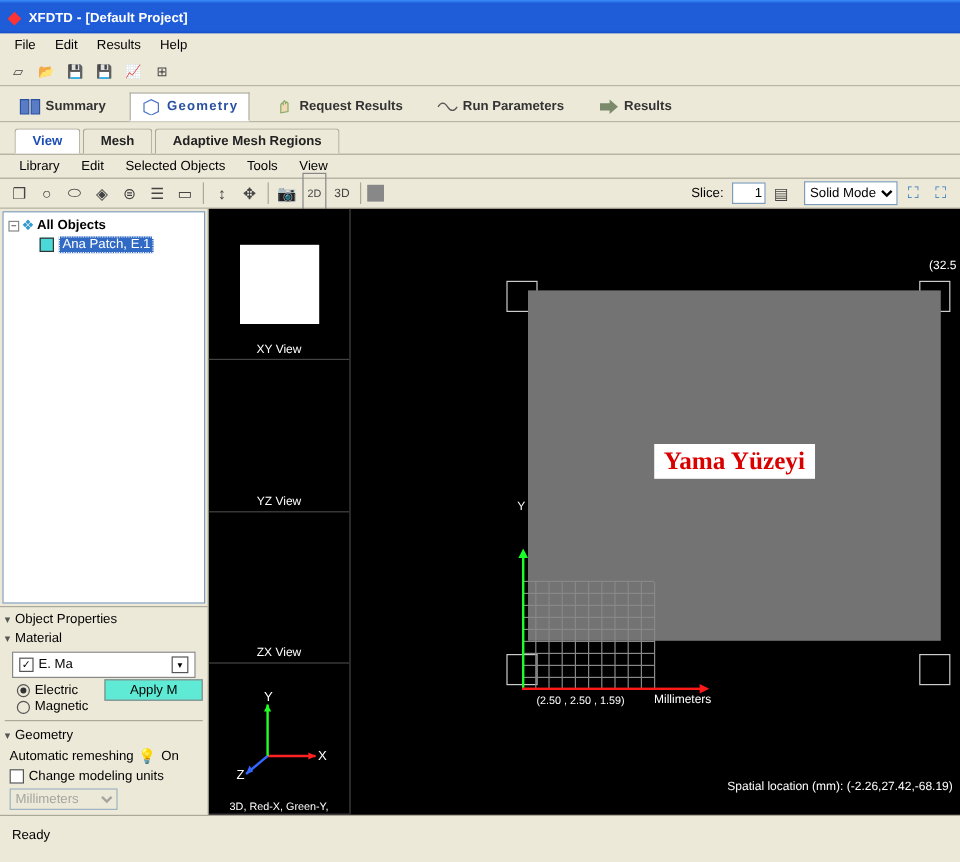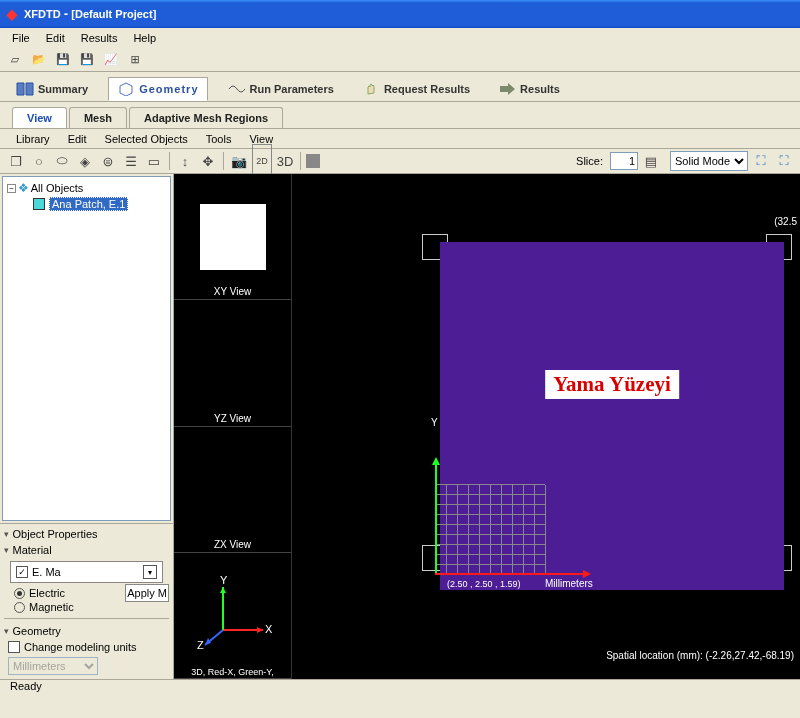--- a/index.html
+++ b/index.html
@@ -35,35 +35,35 @@
 .edit-toolbar input.slice-num { width: 28px; height: 18px; border: 1px solid #7f9db9; background: #fff; text-align: right; padding-right: 2px; }
 .edit-toolbar select { height: 20px; border: 1px solid #7f9db9; background: #fff; font-size: 11px; margin-left: 6px; }
 
 .workspace { display: flex; height: 505px; background: #ece9d8; }
 
 .left-panel { width: 174px; border-right: 1px solid #aca899; display: flex; flex-direction: column; }
 .tree-area { flex: 1; background: #fff; border: 1px solid #7f9db9; margin: 2px; padding: 4px; overflow: auto; }
 .tree-root { display: flex; align-items: center; gap: 2px; }
 .tree-root .expander { width: 9px; height: 9px; border: 1px solid #888; font-size: 8px; line-height: 7px; text-align: center; }
 .tree-root .folder-icon { color: #39c; font-size: 12px; }
-.tree-root .label { font-weight: normal; text-align: center; }
+.tree-root .label { font-weight: bold; text-align: center; }
 .tree-child { margin-left: 26px; margin-top: 2px; display: flex; align-items: center; gap: 4px; }
 .tree-child .sq { width: 12px; height: 12px; border: 1px solid #333; background: #4bd8d8; }
 .tree-child .label.sel { background: #316ac5; color: #fff; border: 1px dotted #fff; padding: 0 2px; }
 
 .props { border-top: 1px solid #aca899; padding: 2px 4px; }
 .props .section-title { display: flex; align-items: center; gap: 4px; padding: 2px 0; }
 .props .twisty { color: #555; font-size: 9px; }
 .props .mat-box { border: 1px solid #888; background: #fff; padding: 3px 5px; margin: 3px 6px; display: flex; align-items: center; gap: 4px; }
 .props .mat-box .chk { width: 12px; height: 12px; border: 1px solid #555; background: #fff; display: inline-flex; align-items: center; justify-content: center; font-size: 9px; }
 .props .mat-box .dd { width: 14px; height: 14px; border: 1px solid #555; margin-left: auto; display: flex; align-items: center; justify-content: center; font-size: 8px; }
 .props .radio-row { display: flex; align-items: center; gap: 4px; padding: 1px 10px; }
 .props .radio { width: 11px; height: 11px; border: 1px solid #555; border-radius: 50%; display: inline-flex; align-items: center; justify-content: center; }
 .props .radio .dot { width: 5px; height: 5px; background: #333; border-radius: 50%; }
-.props .apply-btn { float: right; padding: 2px 1px; border: 1px solid #888; background: #ffffff; margin-top: -30px; }
+.props .apply-btn { float: right; padding: 2px 20px; border: 1px solid #888; background: #5eead4; margin-top: -30px; }
 .props .divider { border-top: 1px solid #aca899; margin: 4px 0; }
 .props .remesh-row { display: flex; align-items: center; gap: 4px; padding: 2px 4px; }
 .props .bulb { color: #e6c100; font-size: 12px; }
 .props .chk-row { display: flex; align-items: center; gap: 4px; padding: 2px 4px; }
 .props .chk-row .chk { width: 12px; height: 12px; border: 1px solid #555; background: #fff; }
 .props select.units { height: 18px; border: 1px solid #7f9db9; background: #ece9d8; color: #888; font-size: 11px; width: 90px; margin: 2px 4px; }
 
 .thumb-col { width: 118px; background: #000; display: flex; flex-direction: column; border-right: 1px solid #333; }
 .thumb-panel { flex: 1; display: flex; flex-direction: column; align-items: center; justify-content: center; border-bottom: 1px solid #444; position: relative; }
 .thumb-panel .thumb-label { position: absolute; bottom: 2px; color: #fff; font-size: 10px; }
@@ -74,37 +74,37 @@
 
 .viewport { flex: 1; background: #000; position: relative; overflow: hidden; }
 .viewport .bracket { position: absolute; width: 26px; height: 26px; border: 1px solid #ccc; }
 .br-tl { top: 60px; left: 130px; border-right: none; border-bottom: none; }
 .br-tr { top: 60px; right: 8px; border-left: none; border-bottom: none; }
 .br-bl { bottom: 108px; left: 130px; border-right: none; border-top: none; }
 .br-br { bottom: 108px; right: 8px; border-left: none; border-top: none; }
 .viewport .coord-tr { position: absolute; top: 42px; right: 3px; color: #fff; font-size: 10px; }
 .viewport .status-br { position: absolute; bottom: 18px; right: 6px; color: #fff; font-size: 10px; margin-left: 13px; }
 
-.main-white { position: absolute; left: 148px; top: 68px; right: 16px; height: 348px; background: #4c1d95; }
+.main-white { position: absolute; left: 148px; top: 68px; right: 16px; height: 292px; background: #737373; }
 .main-white .red-label { position: absolute; top: 128px; left: 50%; transform: translateX(-50%); color: #d90000; font-family: "Times New Roman", serif; font-size: 21px; font-weight: bold; background: #fff; padding: 2px 8px; }
 
 .axes-main { position: absolute; left: 115px; bottom: 104px; width: 180px; height: 140px; }
 .axes-main .grid { position: absolute; left: 28px; bottom: 0; width: 110px; height: 90px; }
 .axes-main .grid .v, .axes-main .grid .h { position: absolute; background: #888; }
 .axes-main .grid .v { width: 1px; height: 90px; top: 0; }
 .axes-main .grid .h { height: 1px; width: 110px; left: 0; }
 .axes-main .y-arrow { position: absolute; left: 28px; bottom: 0; width: 2px; height: 112px; background: #1aff28; }
 .axes-main .y-arrow::after { content: ''; position: absolute; top: -6px; left: -3px; border-left: 4px solid transparent; border-right: 4px solid transparent; border-bottom: 8px solid #1aff28; }
 .axes-main .x-arrow { position: absolute; left: 28px; bottom: 0; height: 2px; width: 150px; background: #ff1a1a; }
 .axes-main .x-arrow::after { content: ''; position: absolute; right: -6px; top: -3px; border-top: 4px solid transparent; border-bottom: 4px solid transparent; border-left: 8px solid #ff1a1a; }
 .axes-main .y-label { position: absolute; left: 24px; top: -18px; color: #fff; font-size: 10px; }
 .axes-main .tick-label { position: absolute; left: 40px; bottom: -14px; color: #fff; font-size: 9px; }
 .axes-main .tick-unit { position: absolute; left: 138px; bottom: -14px; color: #fff; font-size: 10px; }
 
-.statusbar { height: 20px; background: #ece9d8; border-top: 1px solid #aca899; display: flex; padding: 0 4px; }
+.statusbar { height: 20px; background: #ece9d8; border-top: 1px solid #aca899; display: flex; align-items: center; padding: 16px 4px; }
 .statusbar .cell { padding: 0 6px; }
 </style>
 </head>
 <body>
 
 <div class="titlebar">
   <span class="app-icon">◆</span>
   <span class="title">
     <span>XFDTD</span> - <span>[Default Project]</span>
   </span>
@@ -134,29 +134,29 @@
     <span>Summary</span>
   </div>
   <div class="nav-tab active">
     <svg class="nav-icon" viewBox="0 0 18 14">
         <path d="M3 4l6-3 6 3v7l-6 3-6-3z" fill="none" stroke="#4a72c4" stroke-width="1"></path>
       </svg>
     <span style="color:#2951a0; letter-spacing:1px">Geometry</span>
   </div>
   <div class="nav-tab">
     <svg class="nav-icon" viewBox="0 0 18 14">
+        <path d="M6 12V5l1-1 1 1V3l1-1 1 1v1l1-1 1 1v7z" fill="#f0d9b5" stroke="#8a6"></path>
+      </svg>
+    <span>Request Results</span>
+  </div>
+  <div class="nav-tab">
+    <svg class="nav-icon" viewBox="0 0 18 14">
         <path d="M1 7q4-6 8 0t8 0" fill="none" stroke="#555"></path>
       </svg>
     <span>Run Parameters</span>
-  </div>
-  <div class="nav-tab">
-    <svg class="nav-icon" viewBox="0 0 18 14">
-        <path d="M6 12V5l1-1 1 1V3l1-1 1 1v1l1-1 1 1v7z" fill="#f0d9b5" stroke="#8a6"></path>
-      </svg>
-    <span>Request Results</span>
   </div>
   <div class="nav-tab">
     <svg class="nav-icon" viewBox="0 0 18 14">
         <path d="M2 4h8V1l7 6-7 6v-3H2z" fill="#7a8a6a"></path>
       </svg>
     <span>Results</span>
   </div>
 </div>
 
 <div class="sub-tabs">
@@ -180,21 +180,21 @@
   <div class="tbtn">◈</div>
   <div class="tbtn">⊜</div>
   <div class="tbtn">☰</div>
   <div class="tbtn">▭</div>
   <div class="sep"></div>
   <div class="tbtn">↕</div>
   <div class="tbtn">✥</div>
   <div class="sep"></div>
   <div class="tbtn">📷</div>
   <div class="tbtn" style="border:1px solid #888;font-size:9px;padding:16px 2px">2D</div>
-  <div class="tbtn" style="font-size:13px;padding:0 2px">3D</div>
+  <div class="tbtn" style="font-size:10px;padding:0 2px">3D</div>
   <div class="sep"></div>
   <div class="tbtn" style="background:#888;width:14px;height:14px"></div>
   <div class="spacer"></div>
   <span class="slice-label">Slice:</span>
   <input class="slice-num" value="1" style="">
   <div class="tbtn">▤</div>
   <select>
     <option>Solid Mode</option>
   </select>
   <div class="tbtn" style="color:#2a78c0">⛶</div>
@@ -239,20 +239,25 @@
       <div class="radio-row">
         <span class="radio"></span>
         <span>Magnetic</span>
       </div>
       <div class="apply-btn">Apply M</div>
       <div style="clear:both"></div>
       <div class="divider"></div>
       <div class="section-title">
         <span class="twisty">▾</span>
         <span>Geometry</span>
+      </div>
+      <div class="remesh-row">
+        <span>Automatic remeshing</span>
+        <span class="bulb">💡</span>
+        <span>On</span>
       </div>
       <div class="chk-row">
         <span class="chk"></span>
         <span>Change modeling units</span>
       </div>
       <select class="units" disabled="">
         <option>Millimeters</option>
       </select>
     </div>
   </div>

